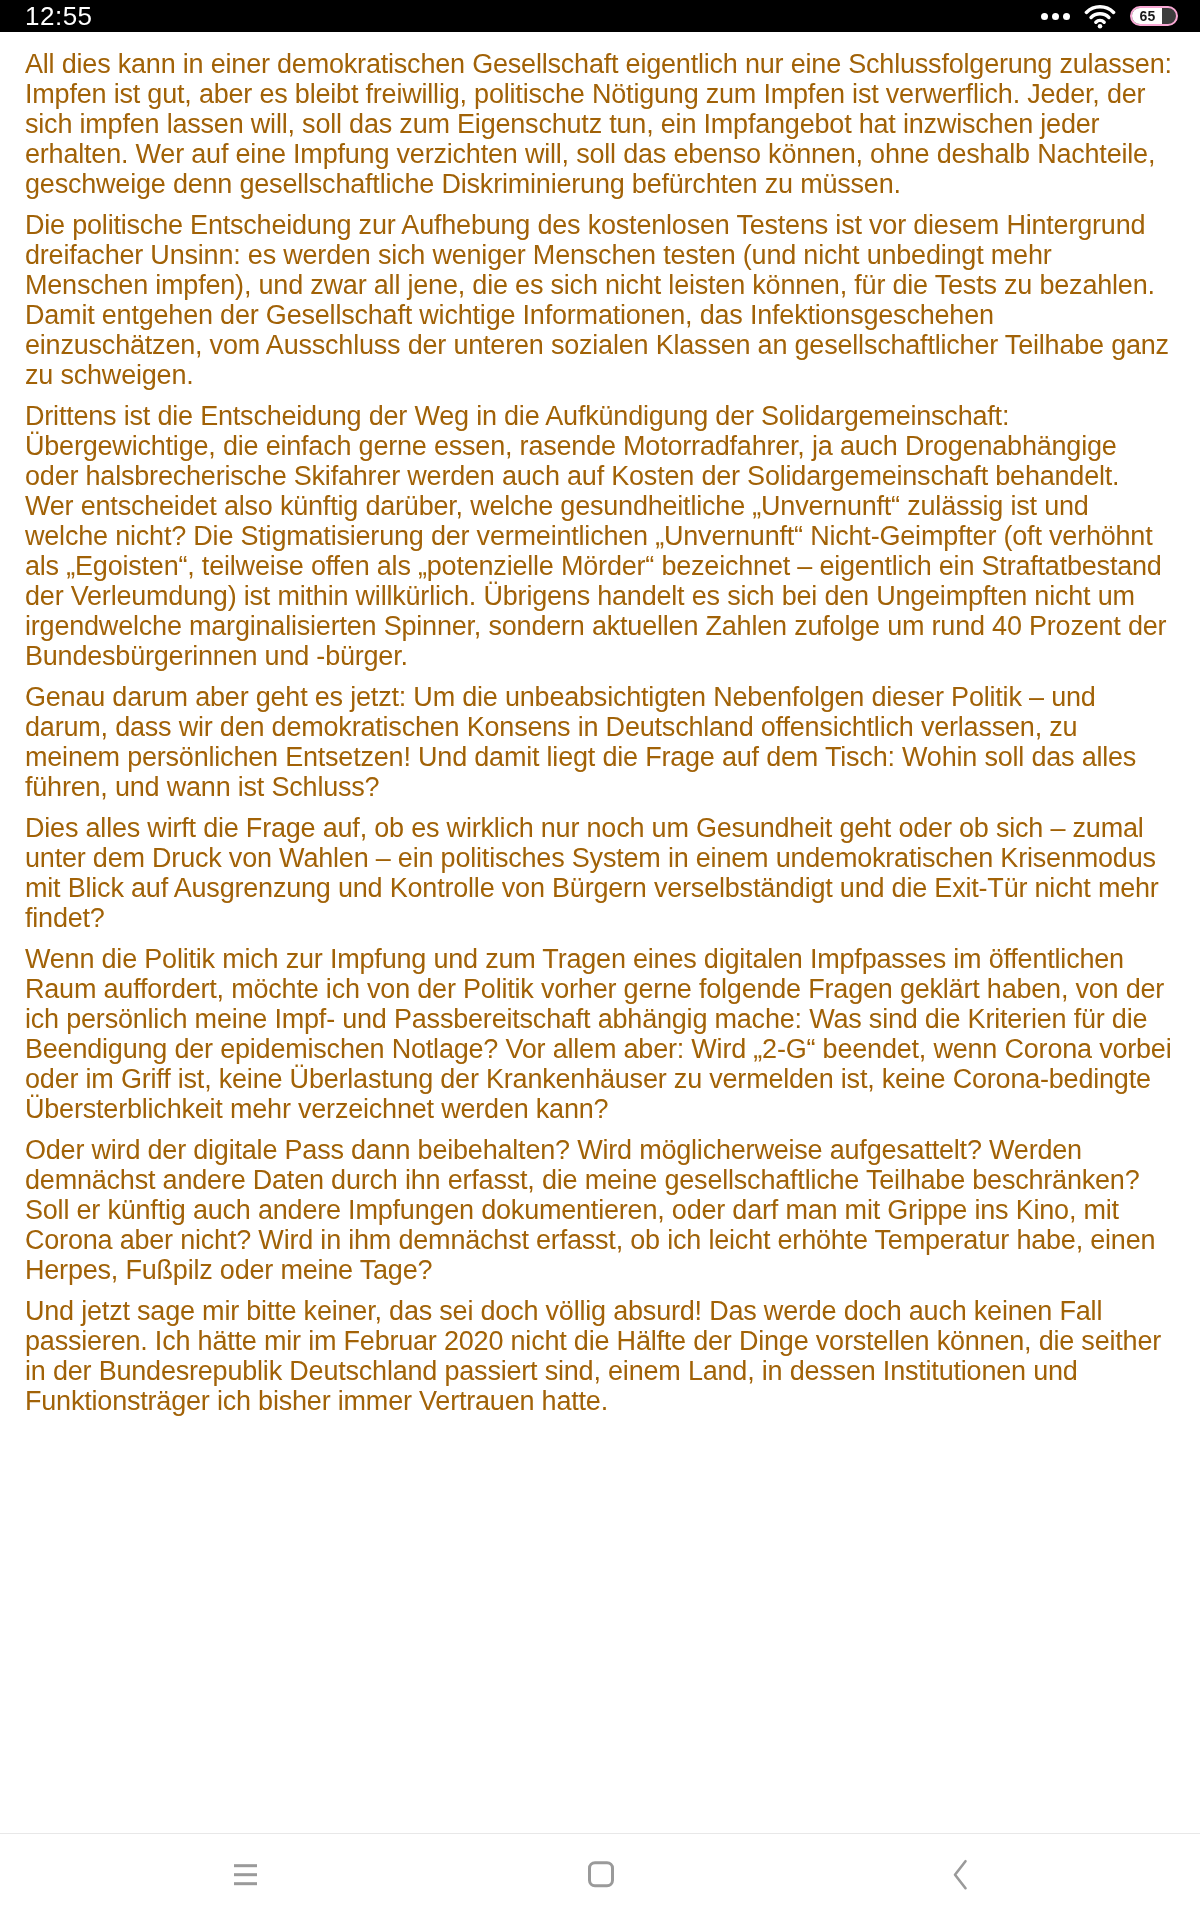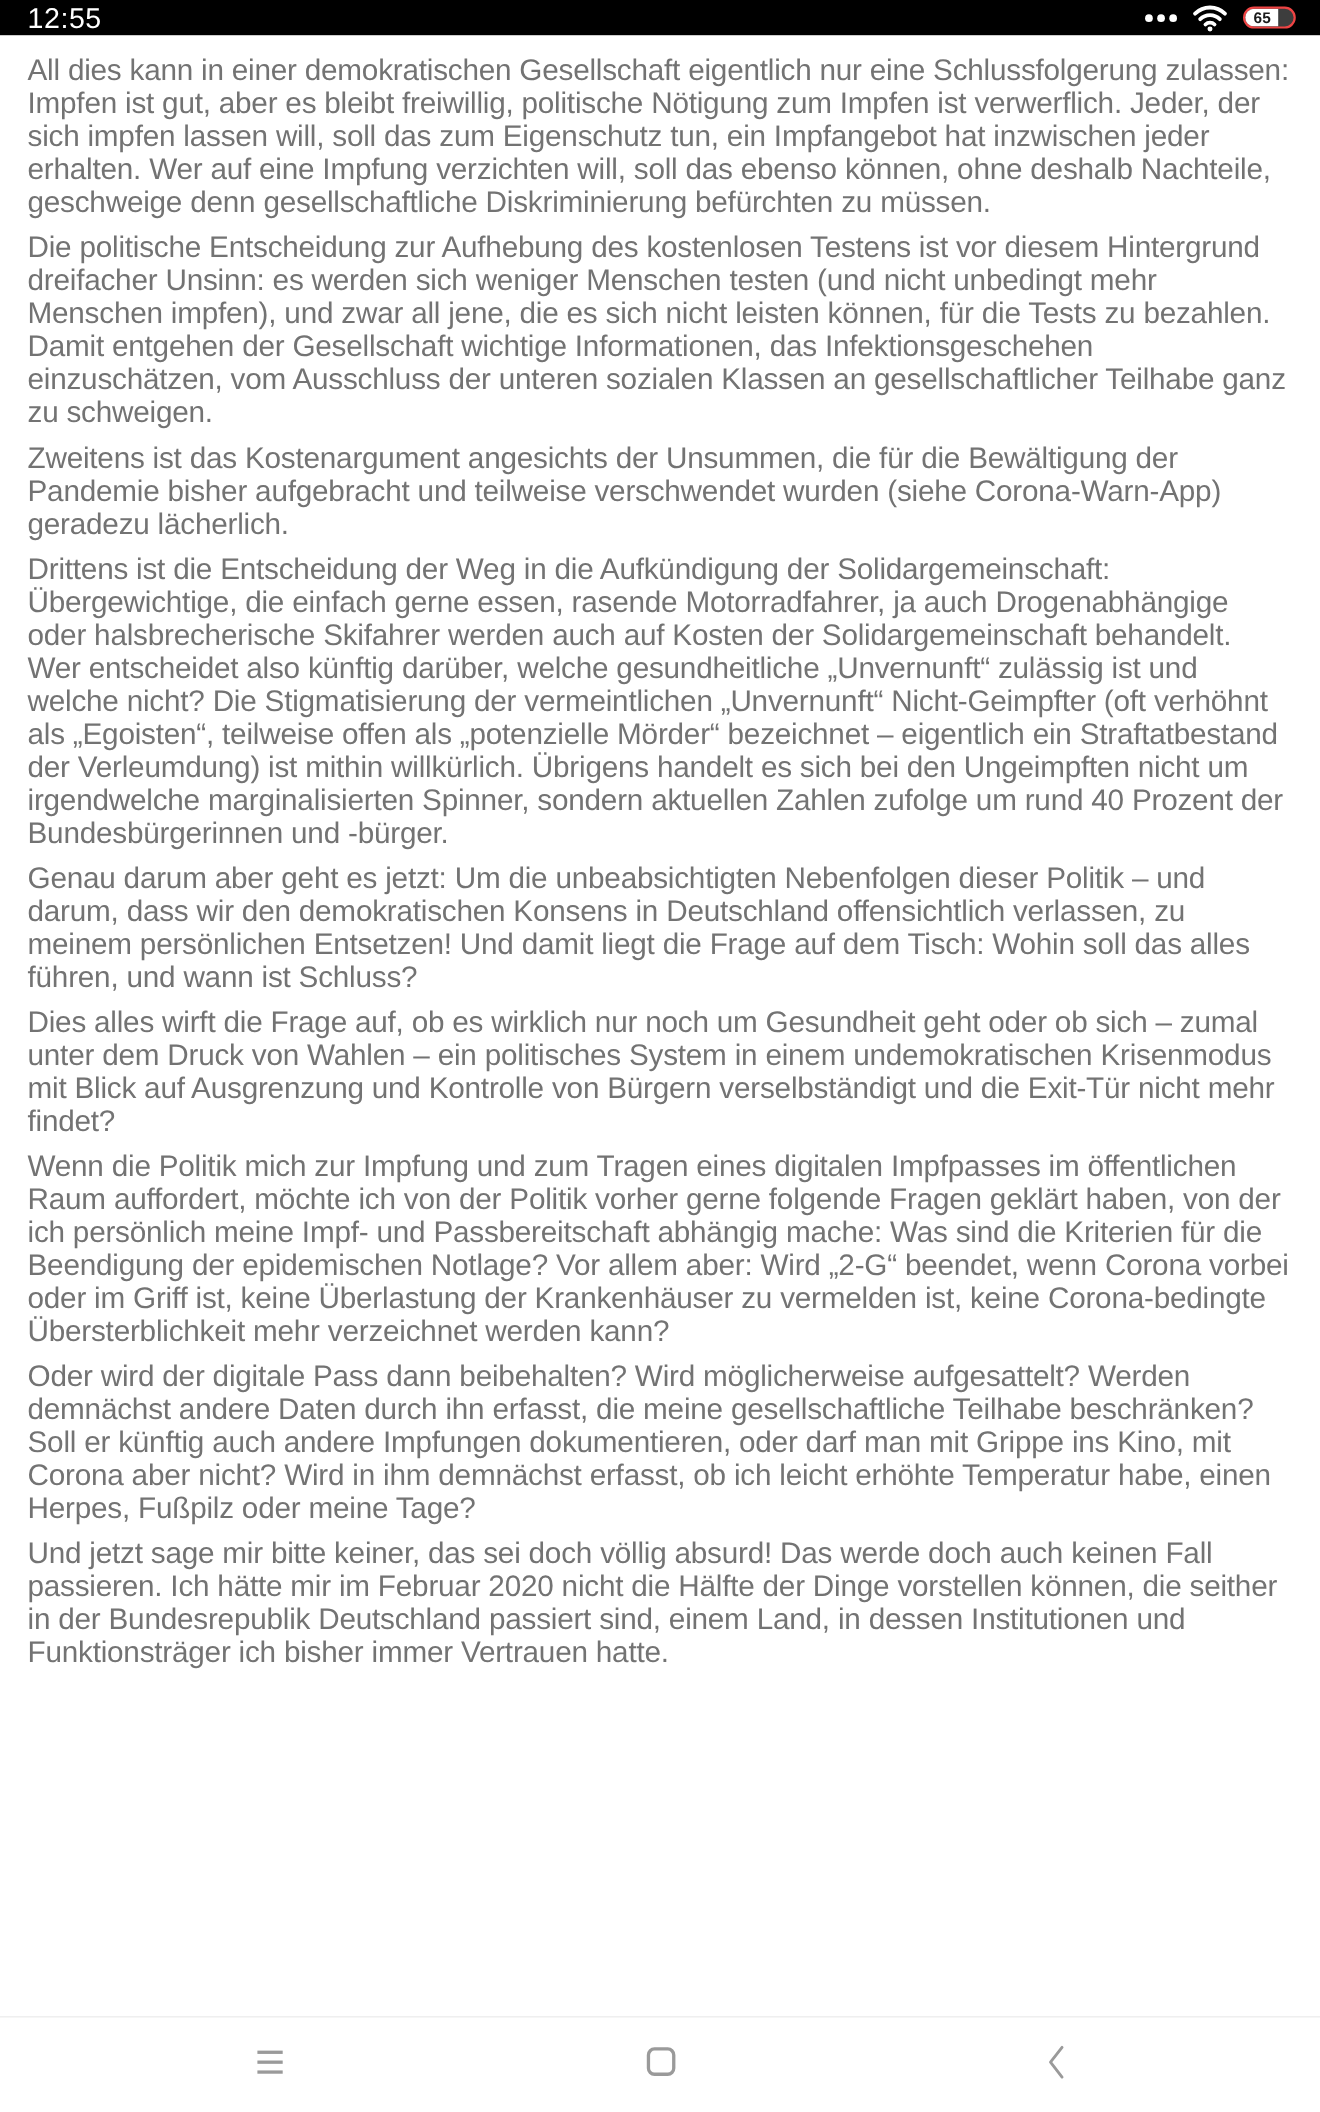--- a/index.html
+++ b/index.html
@@ -21,21 +21,21 @@
     color: #ffffff;
   }
   .status-time { font-size: 26px; font-weight: 400; letter-spacing: 0.5px; }
   .status-right { display: flex; align-items: center; gap: 14px; }
   .dots-icon { display: flex; gap: 4px; align-items: center; }
   .dots-icon span { width: 7px; height: 7px; border-radius: 50%; background: #ffffff; display: block; }
   .wifi-icon svg { display: block; }
   .battery {
     position: relative;
     width: 48px; height: 20px;
-    border: 2px solid #ef4444;
+    border: 2px solid #f9a8d4;
     border-radius: 10px;
     background: #3d3d3d;
     overflow: hidden;
   }
   .battery-fill {
     position: absolute; left: 0; top: 0; bottom: 0;
     width: 68%;
     background: #ffffff;
   }
   .battery-num {
@@ -50,21 +50,21 @@
     position: absolute;
     top: 44px; bottom: 87px; left: 0; right: 0;
     background: #ffffff;
     padding: 5px 25px 0 25px;
     overflow: hidden;
   }
   .content p {
     font-size: 27px;
     line-height: 30px;
     letter-spacing: -0.2px;
-    color: #737373;
+    color: #a16207;
     margin: 0 0 11px 0;
     text-align: left;
   }
 
   
   .nav-bar {
     position: absolute; bottom: 0; left: 0; right: 0;
     height: 87px;
     background: #ffffff;
     border-top: 1px solid #e8e8e8;
@@ -110,21 +110,20 @@
     <span class="battery">
       <span class="battery-fill"></span>
       <span class="battery-num">65</span>
     </span>
   </span>
 </header>
 
 <main class="content">
   <p>All dies kann in einer demokratischen Gesellschaft eigentlich nur eine Schlussfolgerung zulassen: Impfen ist gut, aber es bleibt freiwillig, politische Nötigung zum Impfen ist verwerflich. Jeder, der sich impfen lassen will, soll das zum Eigenschutz tun, ein Impfangebot hat inzwischen jeder erhalten. Wer auf eine Impfung verzichten will, soll das ebenso können, ohne deshalb Nachteile, geschweige denn gesellschaftliche Diskriminierung befürchten zu müssen.</p>
   <p>Die politische Entscheidung zur Aufhebung des kostenlosen Testens ist vor diesem Hintergrund dreifacher Unsinn: es werden sich weniger Menschen testen (und nicht unbedingt mehr Menschen impfen), und zwar all jene, die es sich nicht leisten können, für die Tests zu bezahlen. Damit entgehen der Gesellschaft wichtige Informationen, das Infektionsgeschehen einzuschätzen, vom Ausschluss der unteren sozialen Klassen an gesellschaftlicher Teilhabe ganz zu schweigen.</p>
-  <p>Zweitens ist das Kostenargument angesichts der Unsummen, die für die Bewältigung der Pandemie bisher aufgebracht und teilweise verschwendet wurden (siehe Corona-Warn-App) geradezu lächerlich.</p>
   <p>Drittens ist die Entscheidung der Weg in die Aufkündigung der Solidargemeinschaft: Übergewichtige, die einfach gerne essen, rasende Motorradfahrer, ja auch Drogenabhängige oder halsbrecherische Skifahrer werden auch auf Kosten der Solidargemeinschaft behandelt. Wer entscheidet also künftig darüber, welche gesundheitliche „Unvernunft“ zulässig ist und welche nicht? Die Stigmatisierung der vermeintlichen „Unvernunft“ Nicht-Geimpfter (oft verhöhnt als „Egoisten“, teilweise offen als „potenzielle Mörder“ bezeichnet – eigentlich ein Straftatbestand der Verleumdung) ist mithin willkürlich. Übrigens handelt es sich bei den Ungeimpften nicht um irgendwelche marginalisierten Spinner, sondern aktuellen Zahlen zufolge um rund 40 Prozent der Bundesbürgerinnen und -bürger.</p>
   <p>Genau darum aber geht es jetzt: Um die unbeabsichtigten Nebenfolgen dieser Politik – und darum, dass wir den demokratischen Konsens in Deutschland offensichtlich verlassen, zu meinem persönlichen Entsetzen! Und damit liegt die Frage auf dem Tisch: Wohin soll das alles führen, und wann ist Schluss?</p>
   <p>Dies alles wirft die Frage auf, ob es wirklich nur noch um Gesundheit geht oder ob sich – zumal unter dem Druck von Wahlen – ein politisches System in einem undemokratischen Krisenmodus mit Blick auf Ausgrenzung und Kontrolle von Bürgern verselbständigt und die Exit-Tür nicht mehr findet?</p>
   <p>Wenn die Politik mich zur Impfung und zum Tragen eines digitalen Impfpasses im öffentlichen Raum auffordert, möchte ich von der Politik vorher gerne folgende Fragen geklärt haben, von der ich persönlich meine Impf- und Passbereitschaft abhängig mache: Was sind die Kriterien für die Beendigung der epidemischen Notlage? Vor allem aber: Wird „2-G“ beendet, wenn Corona vorbei oder im Griff ist, keine Überlastung der Krankenhäuser zu vermelden ist, keine Corona-bedingte Übersterblichkeit mehr verzeichnet werden kann?</p>
   <p>Oder wird der digitale Pass dann beibehalten? Wird möglicherweise aufgesattelt? Werden demnächst andere Daten durch ihn erfasst, die meine gesellschaftliche Teilhabe beschränken? Soll er künftig auch andere Impfungen dokumentieren, oder darf man mit Grippe ins Kino, mit Corona aber nicht? Wird in ihm demnächst erfasst, ob ich leicht erhöhte Temperatur habe, einen Herpes, Fußpilz oder meine Tage?</p>
   <p>Und jetzt sage mir bitte keiner, das sei doch völlig absurd! Das werde doch auch keinen Fall passieren. Ich hätte mir im Februar 2020 nicht die Hälfte der Dinge vorstellen können, die seither in der Bundesrepublik Deutschland passiert sind, einem Land, in dessen Institutionen und Funktionsträger ich bisher immer Vertrauen hatte.</p>
 </main>
 
 <nav class="nav-bar">
   <button class="nav-btn menu" aria-label="menu">

